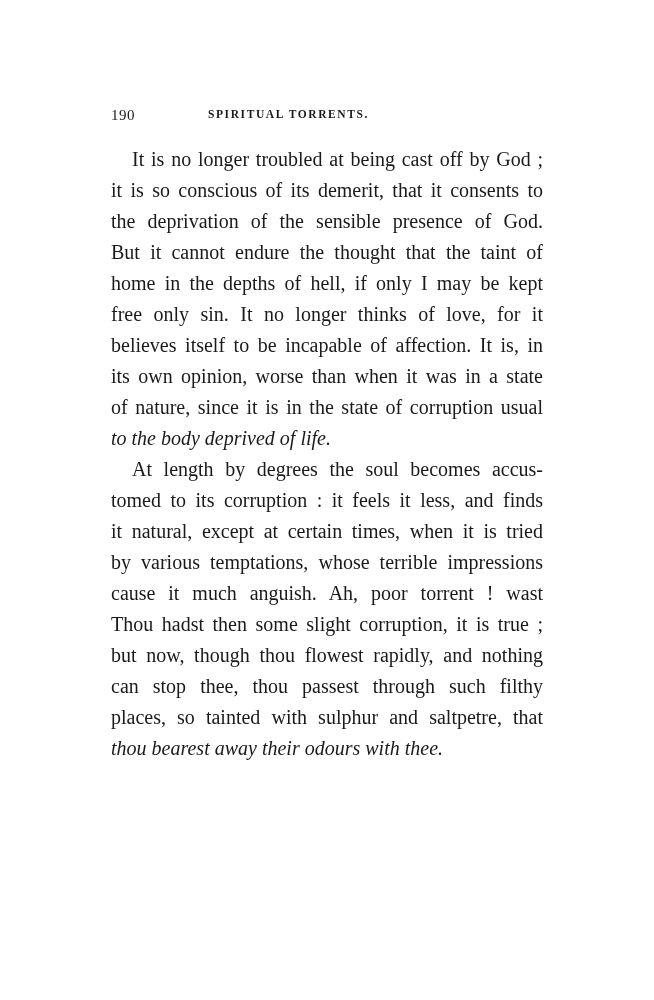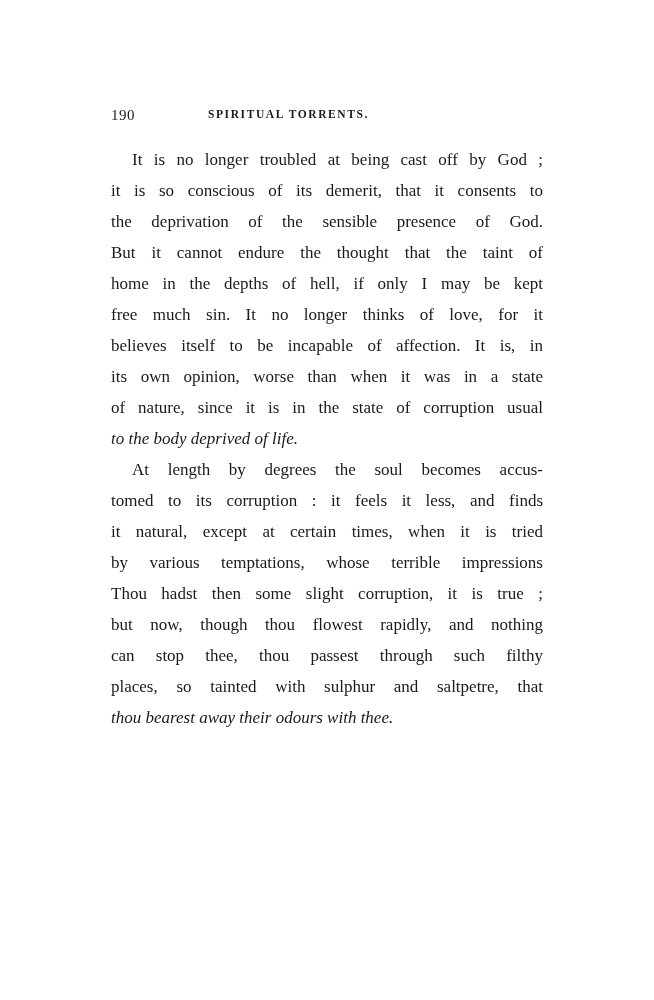--- a/index.html
+++ b/index.html
@@ -47,21 +47,21 @@
     }
     .body-text {
       position: absolute;
       top: 144px;
       left: 111px;
       width: 432px;
     }
     .line {
       height: 31px;
       line-height: 31px;
-      font-size: 17px;
+      font-size: 20px;
       white-space: nowrap;
       text-align: justify;
       text-align-last: justify;
       overflow: hidden;
     }
     .line.indent {
       padding-left: 21px;
     }
     .line.last {
       text-align-last: left;
@@ -79,32 +79,33 @@
   </div>
 
   <div class="body-text">
 
     <div class="paragraph">
       <div class="line indent">It is no longer troubled at being cast off by God ;</div>
       <div class="line">it is so conscious of its demerit, that it consents to</div>
       <div class="line">the deprivation of the sensible presence of God.</div>
       <div class="line">But it cannot endure the thought that the taint of</div>
       <div class="line">home in the depths of hell, if only I may be kept</div>
-      <div class="line">free much sin. It no longer thinks of love, for it</div>
+      <div class="line">free only sin. It no longer thinks of love, for it</div>
       <div class="line">believes itself to be incapable of affection. It is, in</div>
       <div class="line">its own opinion, worse than when it was in a state</div>
       <div class="line">of nature, since it is in the state of corruption usual</div>
       <div class="line last">to the body deprived of life.</div>
     </div>
 
     <div class="paragraph">
       <div class="line indent">At length by degrees the soul becomes accus-</div>
       <div class="line">tomed to its corruption : it feels it less, and finds</div>
       <div class="line">it natural, except at certain times, when it is tried</div>
       <div class="line">by various temptations, whose terrible impressions</div>
+      <div class="line">cause it much anguish. Ah, poor torrent ! wast</div>
       <div class="line">Thou hadst then some slight corruption, it is true ;</div>
       <div class="line">but now, though thou flowest rapidly, and nothing</div>
       <div class="line">can stop thee, thou passest through such filthy</div>
       <div class="line">places, so tainted with sulphur and saltpetre, that</div>
       <div class="line last">thou bearest away their odours with thee.</div>
     </div>
 
   </div>
 </div>
 

